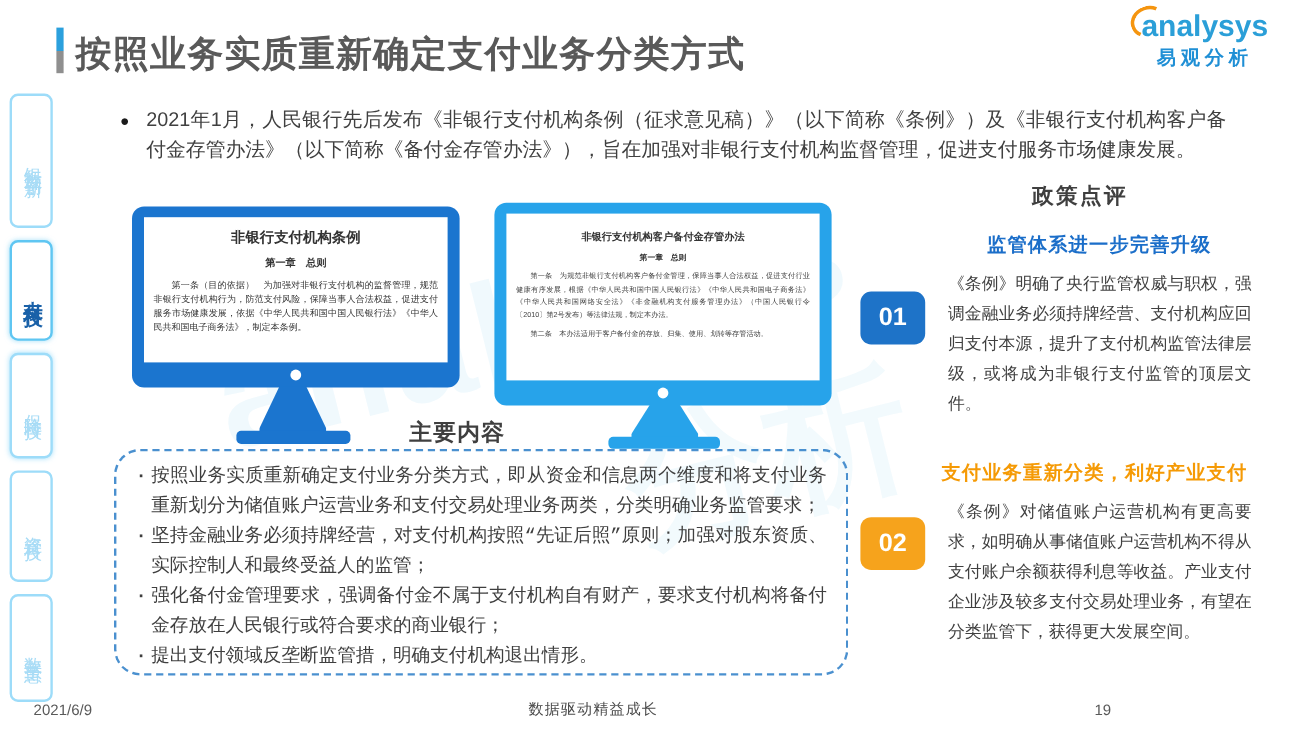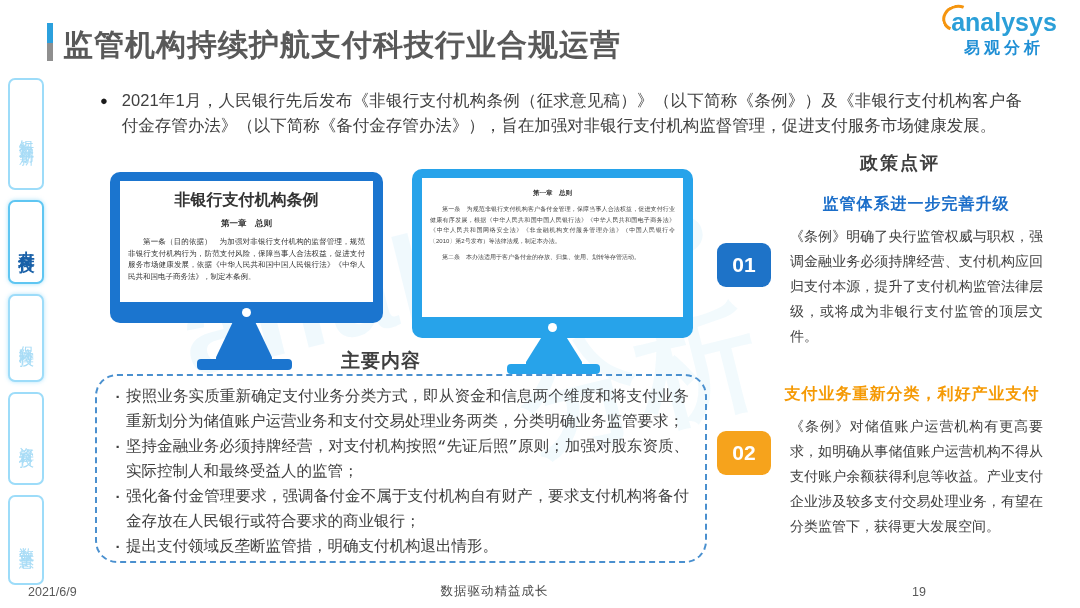--- a/index.html
+++ b/index.html
@@ -79,21 +79,21 @@
   .monitor-neck{background:#1b75cf;}
   .m1 .monitor-neck{left:216px;top:322px;width:56px;height:40px;
     clip-path:polygon(30% 0,70% 0,100% 88%,100% 100%,0 100%,0 88%);}
   .m2 .monitor-neck{left:526px;top:337px;width:56px;height:29px;background:#27a3ea;
     clip-path:polygon(28% 0,72% 0,100% 86%,100% 100%,0 100%,0 86%);}
   .monitor-base{border-radius:4px;background:#1b75cf;}
   .m1 .monitor-base{left:197px;top:359px;width:95px;height:11px;}
   .m2 .monitor-base{left:507px;top:364px;width:93px;height:10px;background:#27a3ea;}
 
   .doc-title{font-weight:bold;text-align:center;}
-  .m1 .doc-title{font-size:16px;margin-top:5px;}
+  .m1 .doc-title{font-size:12px;margin-top:5px;}
   .m2 .doc-title{font-size:8.5px;margin-top:10px;}
   .doc-subtitle{font-size:9px;text-align:center;margin-top:4px;}
   .doc-chapter{text-align:center;font-weight:bold;font-family:Liberation Serif, serif;}
   .m1 .doc-chapter{font-size:8.5px;margin-top:7px;}
   .m2 .doc-chapter{font-size:6.5px;margin-top:7px;}
   .doc-body{text-align:justify;}
   .m1 .doc-body{font-size:7.5px;line-height:1.55;margin-top:6px;text-indent:2em;}
   .m2 .doc-body{font-size:6px;line-height:1.75;margin-top:6px;text-indent:2em;color:#444;}
 
   
@@ -136,21 +136,21 @@
   }
   .footer-center{letter-spacing:1px;color:#4a4a4a;}
 </style>
 </head>
 <body>
 
 <div class="abs watermark">analysys</div>
 <div class="abs watermark-cn">分析</div>
 
 <div class="abs title-bar"></div>
-<div class="abs page-title">监管机构持续护航支付科技行业合规运营</div>
+<div class="abs page-title">按照业务实质重新确定支付业务分类方式</div>
 <div class="abs logo">
   <div class="logo-top">
     <span class="logo-swoosh"></span><span>analysys</span>
   </div>
   <div class="logo-cn">易观分析</div>
 </div>
 
 <div class="abs sidebar">
   <div class="side-tab t1">银行数字创新</div>
   <div class="side-tab t2 active">支付科技</div>
@@ -173,20 +173,21 @@
     </div>
     <div class="monitor-dot"></div>
   </div>
   <div class="abs monitor-neck"></div>
   <div class="abs monitor-base"></div>
 </div>
 
 <div class="m2">
   <div class="abs monitor-frame">
     <div class="monitor-screen">
+      <div class="doc-title">非银行支付机构客户备付金存管办法</div>
       <div class="doc-chapter">第一章　总则</div>
       <div class="doc-body">第一条　为规范非银行支付机构客户备付金管理，保障当事人合法权益，促进支付行业健康有序发展，根据《中华人民共和国中国人民银行法》《中华人民共和国电子商务法》《中华人民共和国网络安全法》《非金融机构支付服务管理办法》（中国人民银行令〔2010〕第2号发布）等法律法规，制定本办法。</div>
       <div class="doc-body">第二条　本办法适用于客户备付金的存放、归集、使用、划转等存管活动。</div>
     </div>
     <div class="monitor-dot"></div>
   </div>
   <div class="abs monitor-neck"></div>
   <div class="abs monitor-base"></div>
 </div>
 

